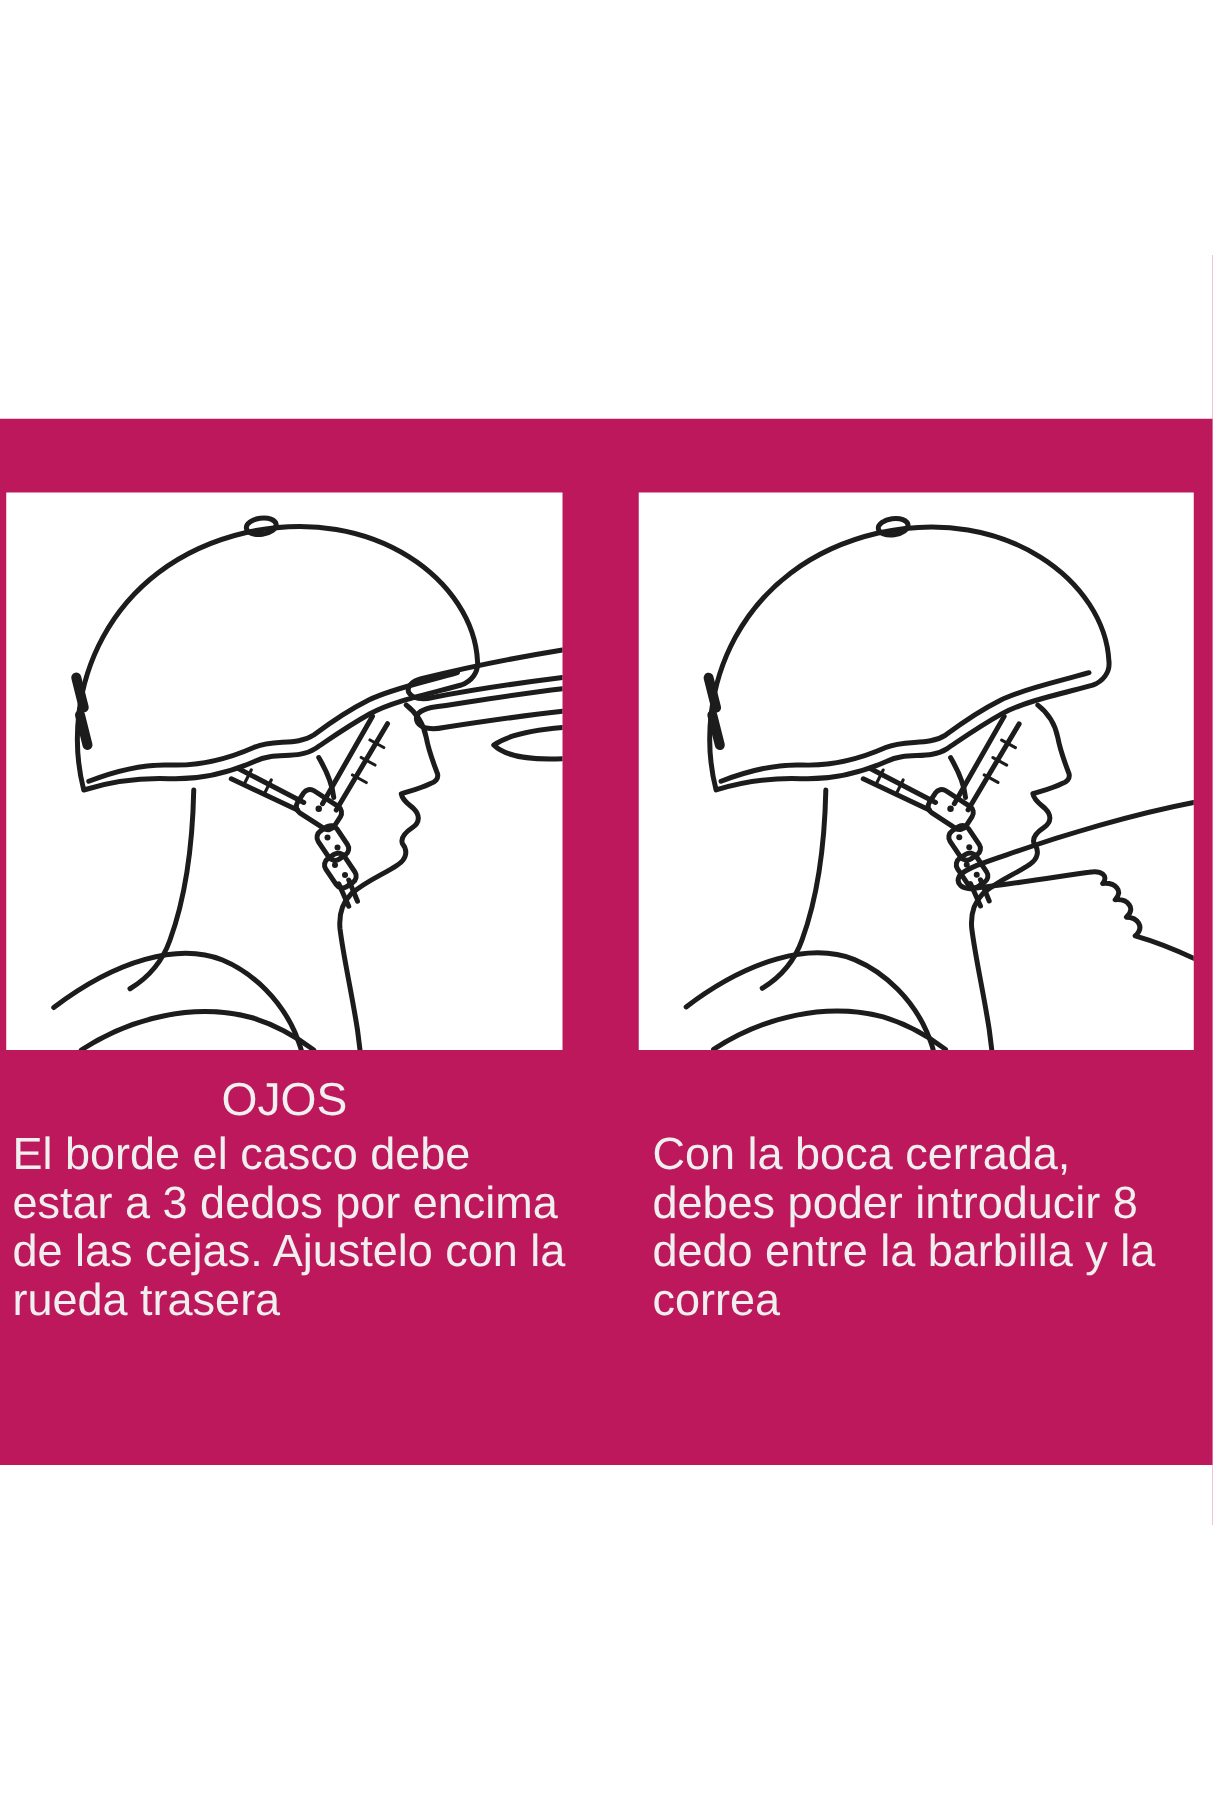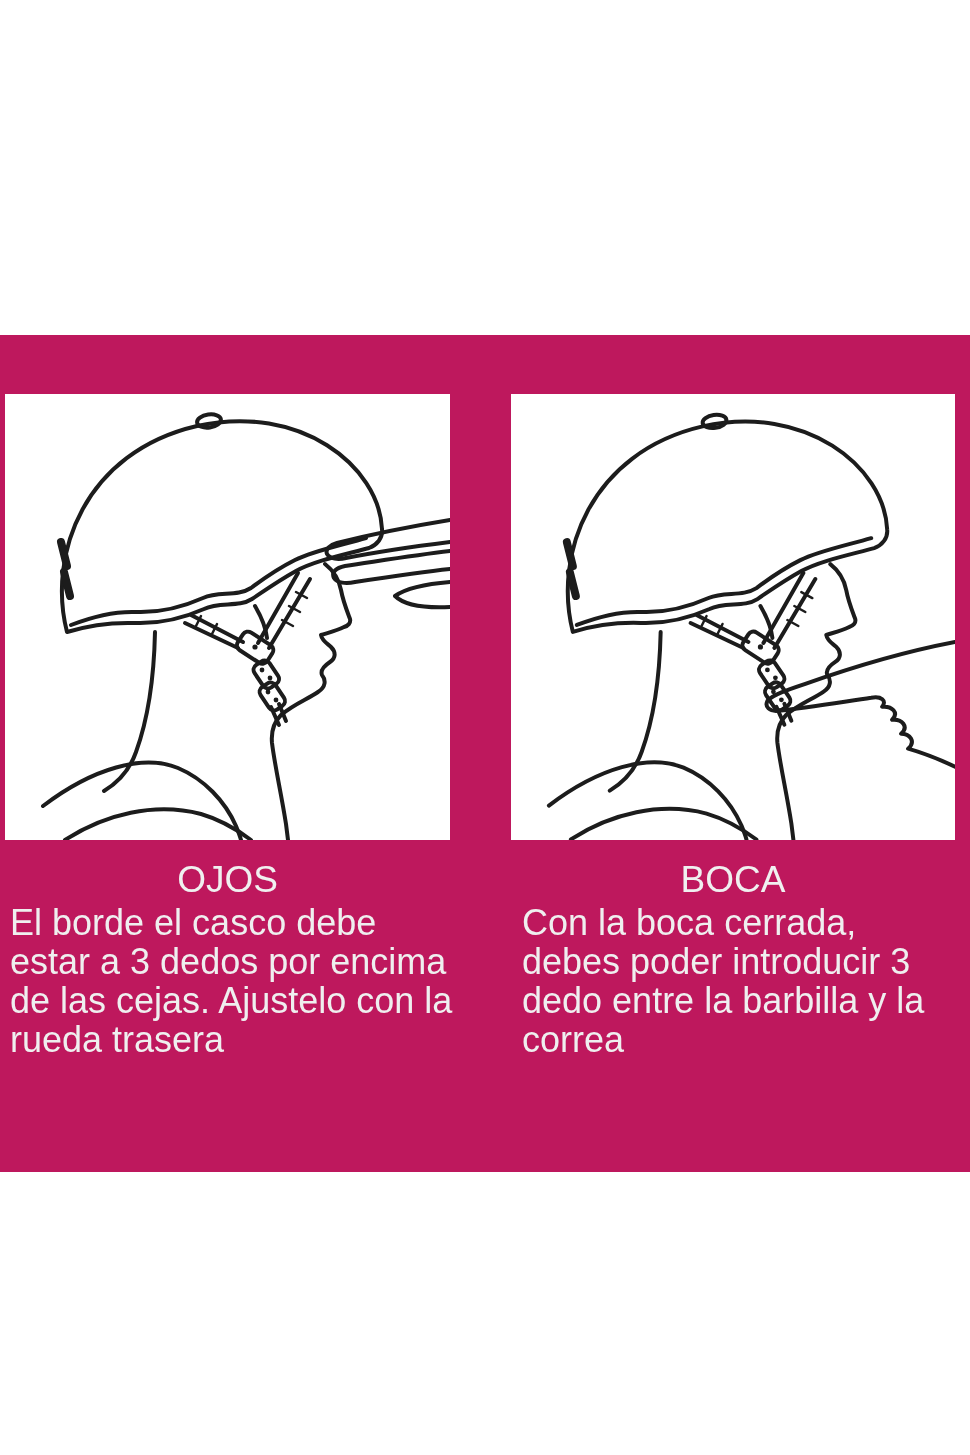--- a/index.html
+++ b/index.html
@@ -129,20 +129,19 @@
     </svg>
   </div>
 
   <h2 class="caption-title title-left">OJOS</h2>
 
   <p class="caption-body body-left">El borde el casco debe
 estar a 3 dedos por encima
 de las cejas. Ajustelo con la
 rueda trasera</p>
 
-  <h2 class="caption-title title-right">BOCA</h2>
 
   <p class="caption-body body-right">Con la boca cerrada,
-debes poder introducir 3
+debes poder introducir 8
 dedo entre la barbilla y la
 correa</p>
 
 </div>
 
 </body></html>

